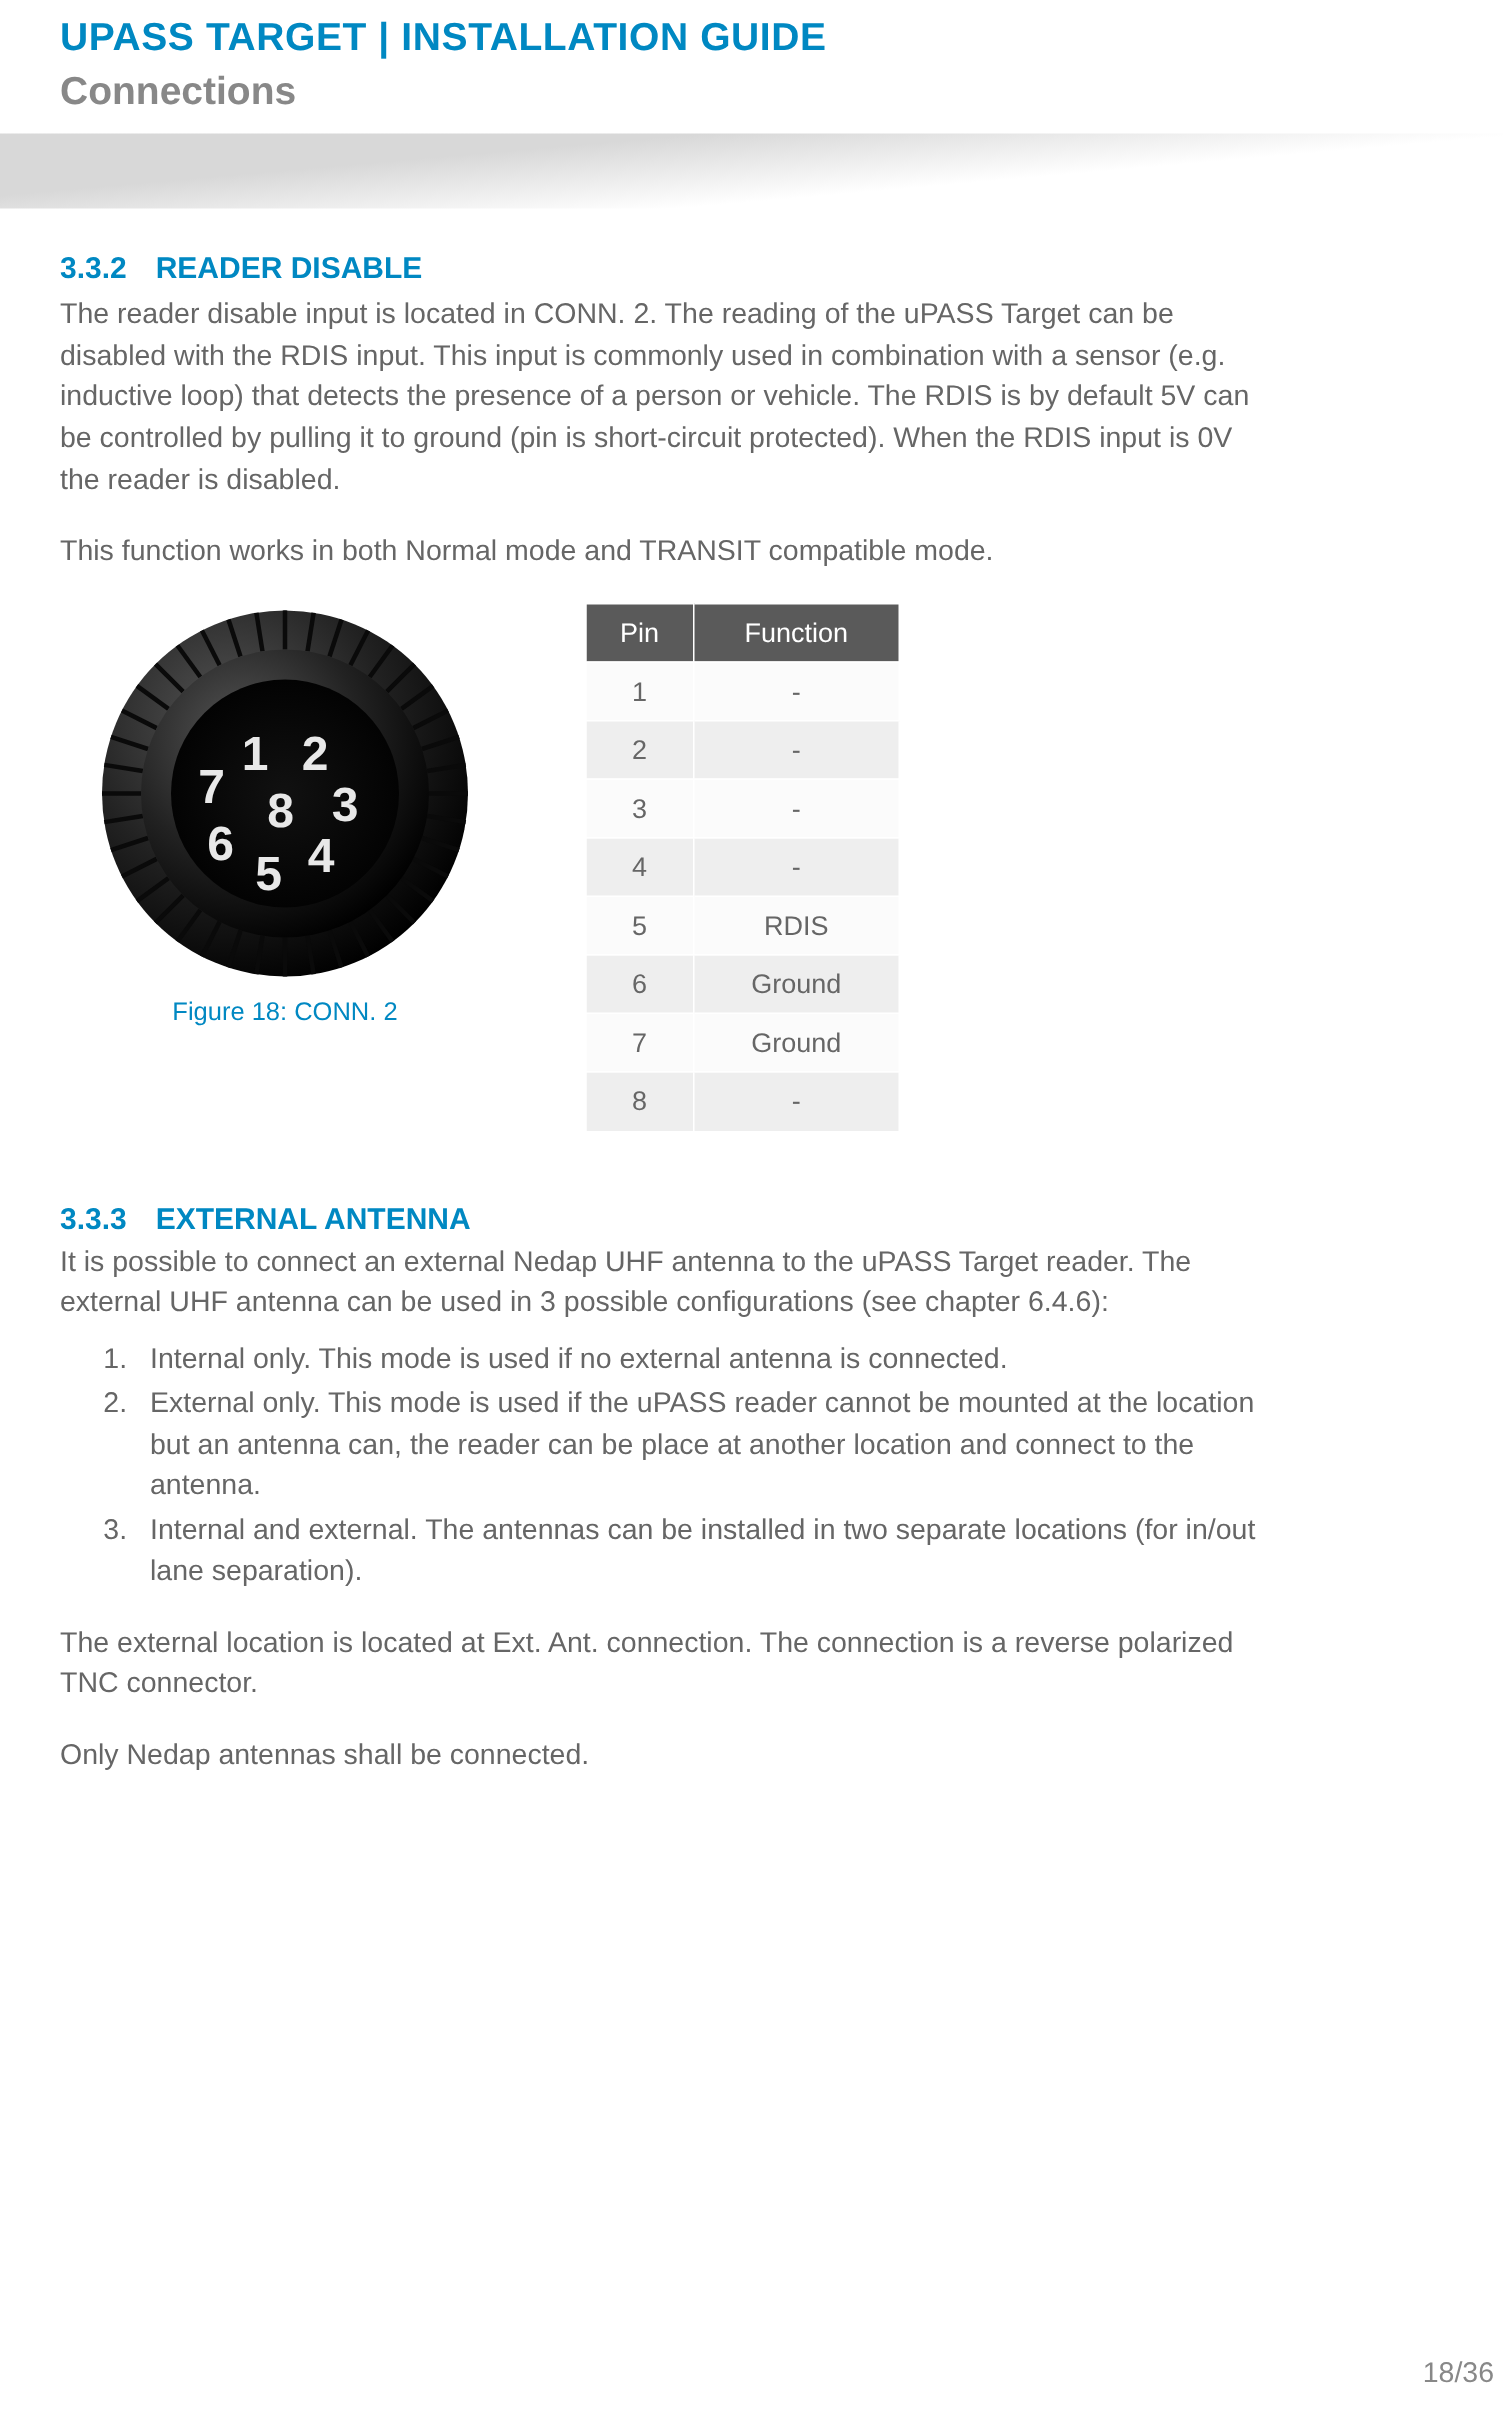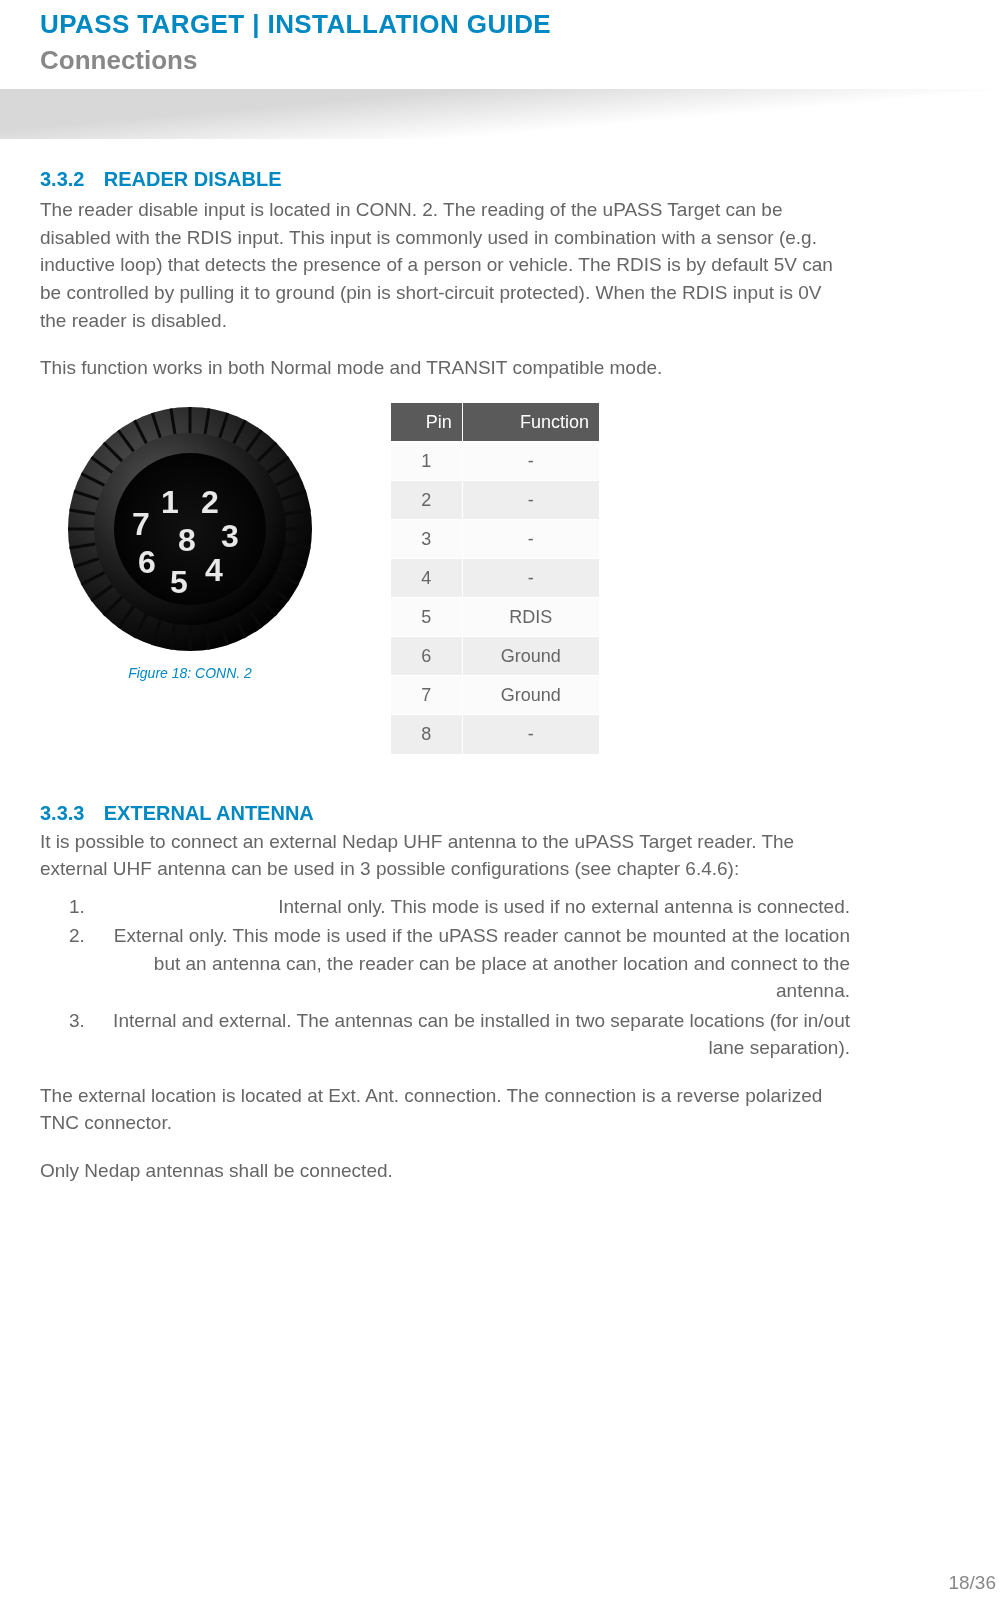--- a/index.html
+++ b/index.html
@@ -56,38 +56,37 @@
     display: flex;
     gap: 40px;
     align-items: flex-start;
     margin-bottom: 40px;
   }
   .figcol { width: 300px; text-align: center; }
   .connector {
     width: 255px; height: 255px;
     margin: 0 auto 6px;
   }
-  .figcap { color: #0088c2; font-size: 14px; font-style: italic; }
+  .figcap { color: #0088c2; font-size: 17px; }
   .tabcol { width: 230px; text-align: center; }
   table { border-collapse: collapse; width: 210px; margin: 0 auto 4px; }
   th {
     background: #5a5a5a; color: #fff; font-weight: 500;
     padding: 6px 10px; font-size: 18px;
     border: 1px solid #fff;
-    text-align: right;
   }
   td {
     padding: 6px 10px; font-size: 18px; text-align: center;
     border: 1px solid #fff;
   }
   tr.odd td { background: #fbfbfb; }
   tr.even td { background: #eeeeee; }
   .tabcap { color: #0088c2; font-size: 15px; font-style: italic; }
   ol { margin-left: 50px; margin-bottom: 20px; max-width: 760px; }
-  ol li { padding-left: 10px; margin-bottom: 2px; text-align: right; }
+  ol li { padding-left: 10px; margin-bottom: 2px; }
   .pagenum {
     position: absolute;
     right: 6px;
     bottom: 18px;
     font-size: 19px;
     color: #888;
     margin-top: 44px;
   }
 </style>
 </head>

